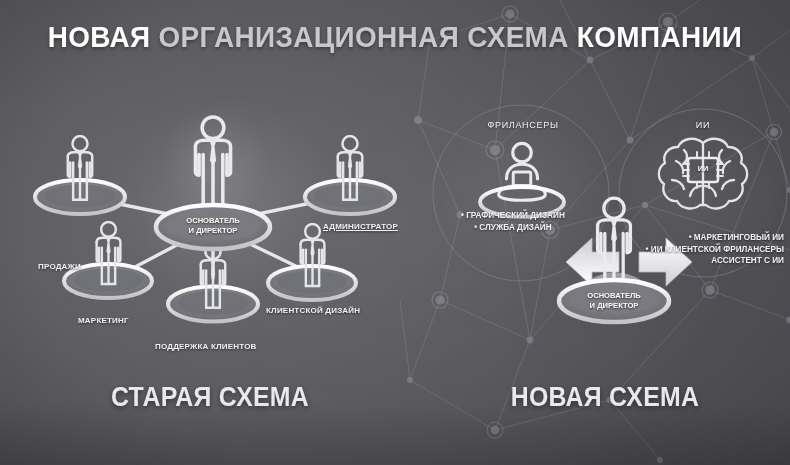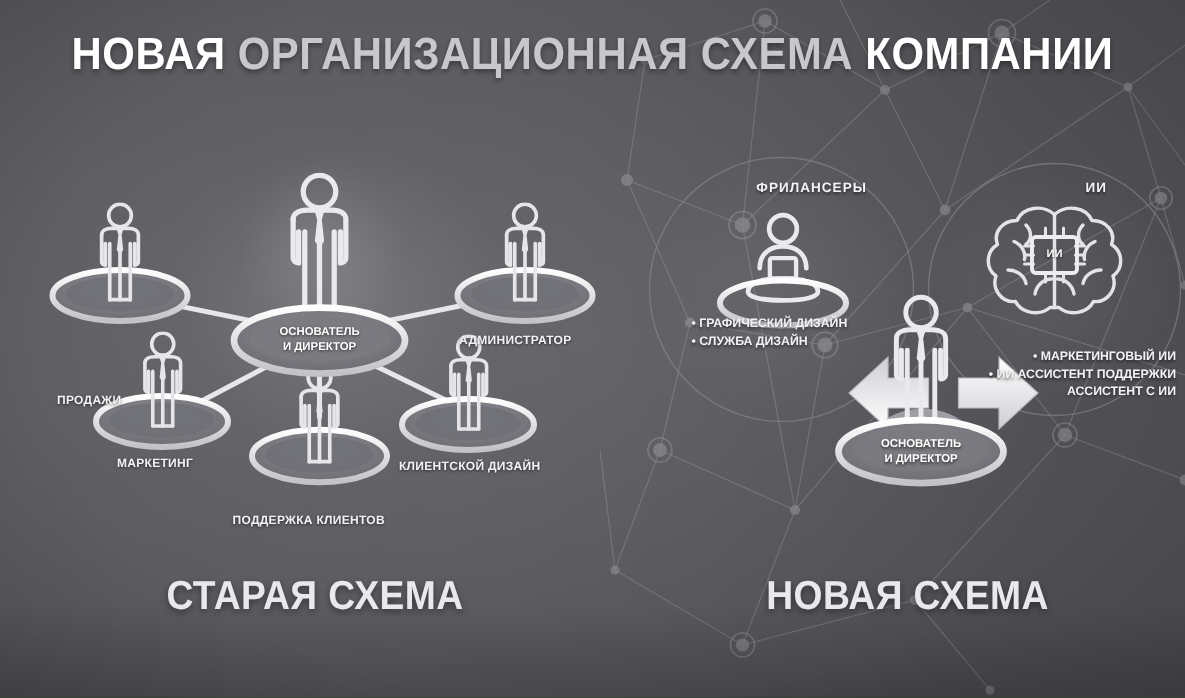--- a/index.html
+++ b/index.html
@@ -9,21 +9,21 @@
     background: #3a3a3d;
   }
   body {
     font-family: "Liberation Sans", "DejaVu Sans", sans-serif;
   }
   #stage {
     position: relative;
     width: 790px;
     height: 465px;
     overflow: hidden;
-    background: #14532d;
+    background: #c2410c;
   }
   
   .bg-base {
     position: absolute;
     inset: 0;
     background:
       radial-gradient(ellipse 70% 90% at 22% 45%, #65656a 0%, #5b5b60 45%, #4e4e53 100%),
       linear-gradient(90deg, #5c5c61 0%, #5a5a5f 50%, #505055 100%);
   }
   .bg-vignette {
@@ -91,39 +91,39 @@
     font-size: 8px;
     font-weight: bold;
     color: #f2f2f4;
     letter-spacing: 0.2px;
     white-space: nowrap;
     text-shadow: 0 1px 2px rgba(0,0,0,0.55);
   }
   .sec-head {
     position: absolute;
     font-size: 9px;
-    font-weight: bold;
+    font-weight: normal;
     color: #f4f4f6;
     letter-spacing: 0.7px;
     white-space: nowrap;
-    text-align: right;
+    text-align: center;
     text-shadow: 0 1px 2px rgba(0,0,0,0.5);
   }
   .bullets {
     position: absolute;
     font-size: 8.2px;
     font-weight: bold;
     color: #f2f2f4;
     line-height: 11.5px;
     white-space: nowrap;
     text-shadow: 0 1px 2px rgba(0,0,0,0.5);
   }
   .bullets div { white-space: nowrap; }
   .bullets.right { text-align: right; margin-top: 22px; }
-  .bullets.left { text-align: left; }
+  .bullets.left { text-align: center; }
 
   .core-label {
     position: absolute;
     font-size: 7.6px;
     font-weight: bold;
     color: #ffffff;
     text-align: center;
     line-height: 9.5px;
     white-space: nowrap;
     text-shadow: 0 1px 2px rgba(0,0,0,0.6);
@@ -289,22 +289,22 @@
 
     <g>
       <rect x="160" y="105" width="110" height="120" fill="url(#haloG)"></rect>
       <use href="#person" x="182" y="115" width="62" height="104" color="#eaeaee"></use>
       <ellipse cx="213" cy="227" rx="57" ry="22" fill="url(#discG)" stroke="url(#ringG)" stroke-width="4.5"></ellipse>
       <ellipse cx="213" cy="226" rx="47" ry="15" fill="#7a7a80" opacity="0.9"></ellipse>
     </g>
   </svg>
 
   <div class="node-label" style="left:38px; top:219px;margin-top:43px;">ПРОДАЖИ</div>
-  <div class="node-label" style="left:306px; top:222px;">АДМИНИСТРАТОР</div>
-  <div class="node-label" style="left:78px; top:304px;">МАРКЕТИНГ</div>
+  <div class="node-label" style="left:323px; top:222px;text-decoration:underline;">АДМИНИСТРАТОР</div>
+  <div class="node-label" style="left:78px; top:316px;">МАРКЕТИНГ</div>
   <div class="node-label" style="left:155px; top:342px;">ПОДДЕРЖКА КЛИЕНТОВ</div>
   <div class="node-label" style="left:266px; top:306px;">КЛИЕНТСКОЙ ДИЗАЙН</div>
 
   <div class="core-label" style="left:163px; top:216px; width:100px;">
     <div>ОСНОВАТЕЛЬ</div>
     <div>И ДИРЕКТОР</div>
   </div>
 
   <svg class="layer" viewBox="0 0 790 465" width="790" height="465">
 
@@ -359,21 +359,21 @@
 
   <div class="core-label" style="left:658px; top:164px; width:90px; font-size:7.4px;">ИИ</div>
 
   <div class="bullets left" style="left:461px; top:210px;">
     <div>• ГРАФИЧЕСКИЙ ДИЗАЙН</div>
     <div>• СЛУЖБА ДИЗАЙН</div>
   </div>
 
   <div class="bullets right" style="right:6px; top:210px;">
     <div>• МАРКЕТИНГОВЫЙ ИИ</div>
-    <div>• ИИ АССИСТЕНТ ПОДДЕРЖКИ</div>
+    <div>• ИИ КЛИЕНТСКОЙ ФРИЛАНСЕРЫ</div>
     <div>АССИСТЕНТ С ИИ</div>
   </div>
 
   <div class="core-label" style="left:564px; top:291px; width:100px;">
     <div>ОСНОВАТЕЛЬ</div>
     <div>И ДИРЕКТОР</div>
   </div>
 
   <div class="caption caption-old">СТАРАЯ СХЕМА</div>
   <div class="caption caption-new">НОВАЯ СХЕМА</div>

